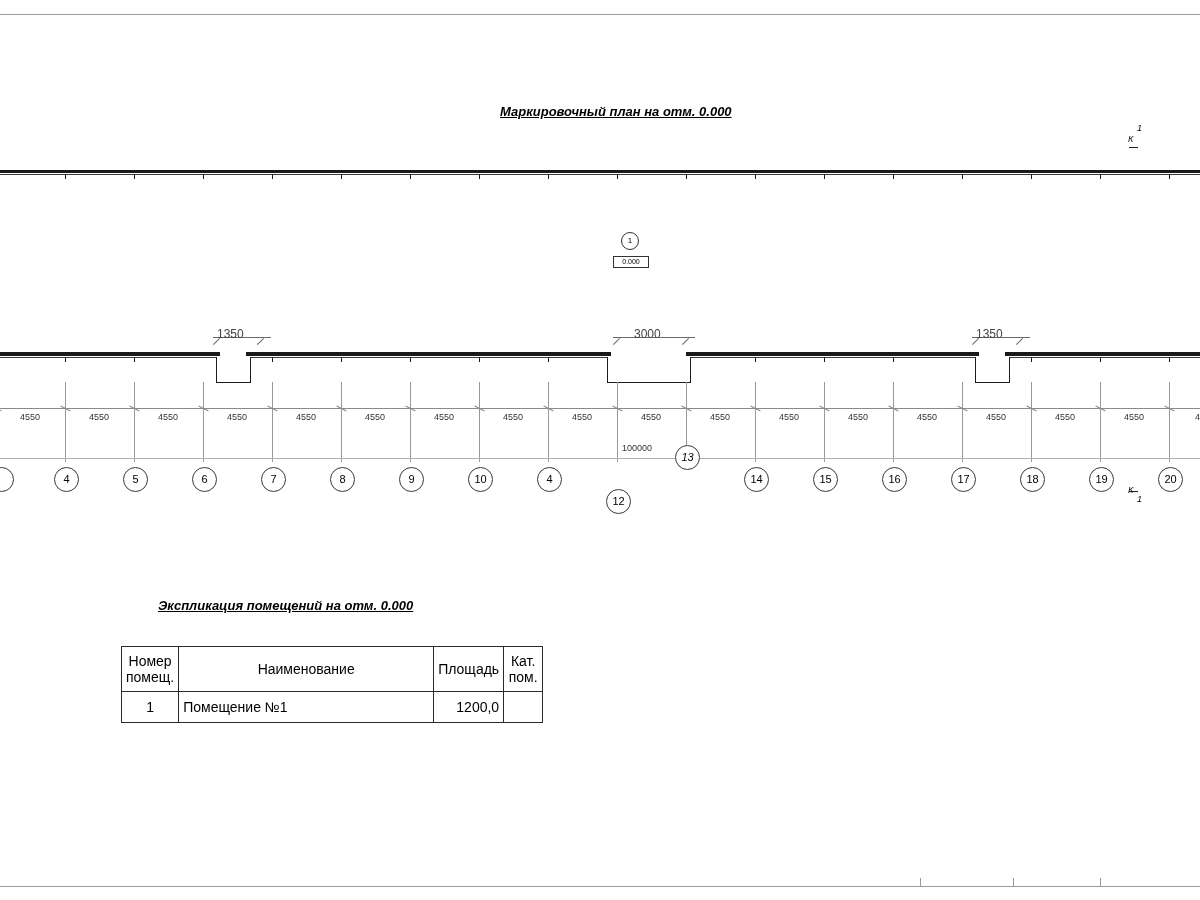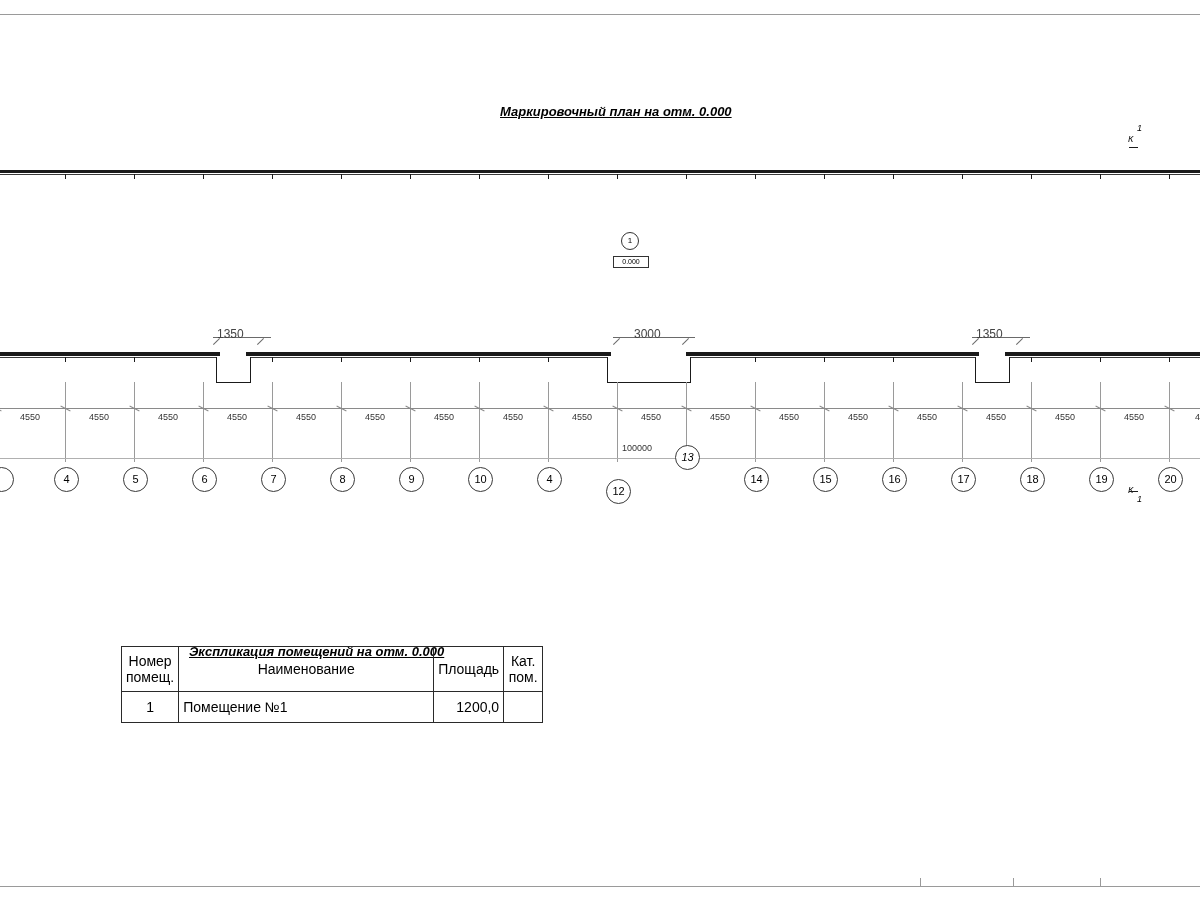--- a/index.html
+++ b/index.html
@@ -336,37 +336,37 @@
 
   <div class="bubble" style="left:-11px;top:467px;"></div>
   <div class="bubble" style="left:54px;top:467px;">4</div>
   <div class="bubble" style="left:123px;top:467px;">5</div>
   <div class="bubble" style="left:192px;top:467px;">6</div>
   <div class="bubble" style="left:261px;top:467px;">7</div>
   <div class="bubble" style="left:330px;top:467px;">8</div>
   <div class="bubble" style="left:399px;top:467px;">9</div>
   <div class="bubble" style="left:468px;top:467px;">10</div>
   <div class="bubble" style="left:537px;top:467px;">4</div>
-  <div class="bubble" style="left:606px;top:479px;">12</div>
+  <div class="bubble" style="left:606px;top:489px;">12</div>
   <div class="bubble" style="left:675px;top:445px;font-style:italic;">13</div>
   <div class="bubble" style="left:744px;top:467px;">14</div>
   <div class="bubble" style="left:813px;top:467px;">15</div>
   <div class="bubble" style="left:882px;top:467px;">16</div>
   <div class="bubble" style="left:951px;top:467px;">17</div>
   <div class="bubble" style="left:1020px;top:467px;">18</div>
   <div class="bubble" style="left:1089px;top:467px;">19</div>
   <div class="bubble" style="left:1158px;top:467px;">20</div>
 
   <div class="secmark" style="left:1128px;top:485px;">
     <span>К</span>
     <span class="num-b">1</span>
   </div>
   <div class="sec-arrow" style="left:1129px;top:491px;"></div>
 
-  <div class="title" style="left:189px;top:598px;margin-top:46px;">Экспликация помещений на отм. 0.000</div>
+  <div class="title" style="left:158px;top:598px;">Экспликация помещений на отм. 0.000</div>
 
   <table class="tbl" style="left:121px;top:646px;">
     <tbody>
       <tr class="hdr">
         <td class="c-num">
           <div>Номер</div>
           <div>помещ.</div>
         </td>
         <td class="c-name">Наименование</td>
         <td class="c-area" style="text-align:center;">Площадь</td>

